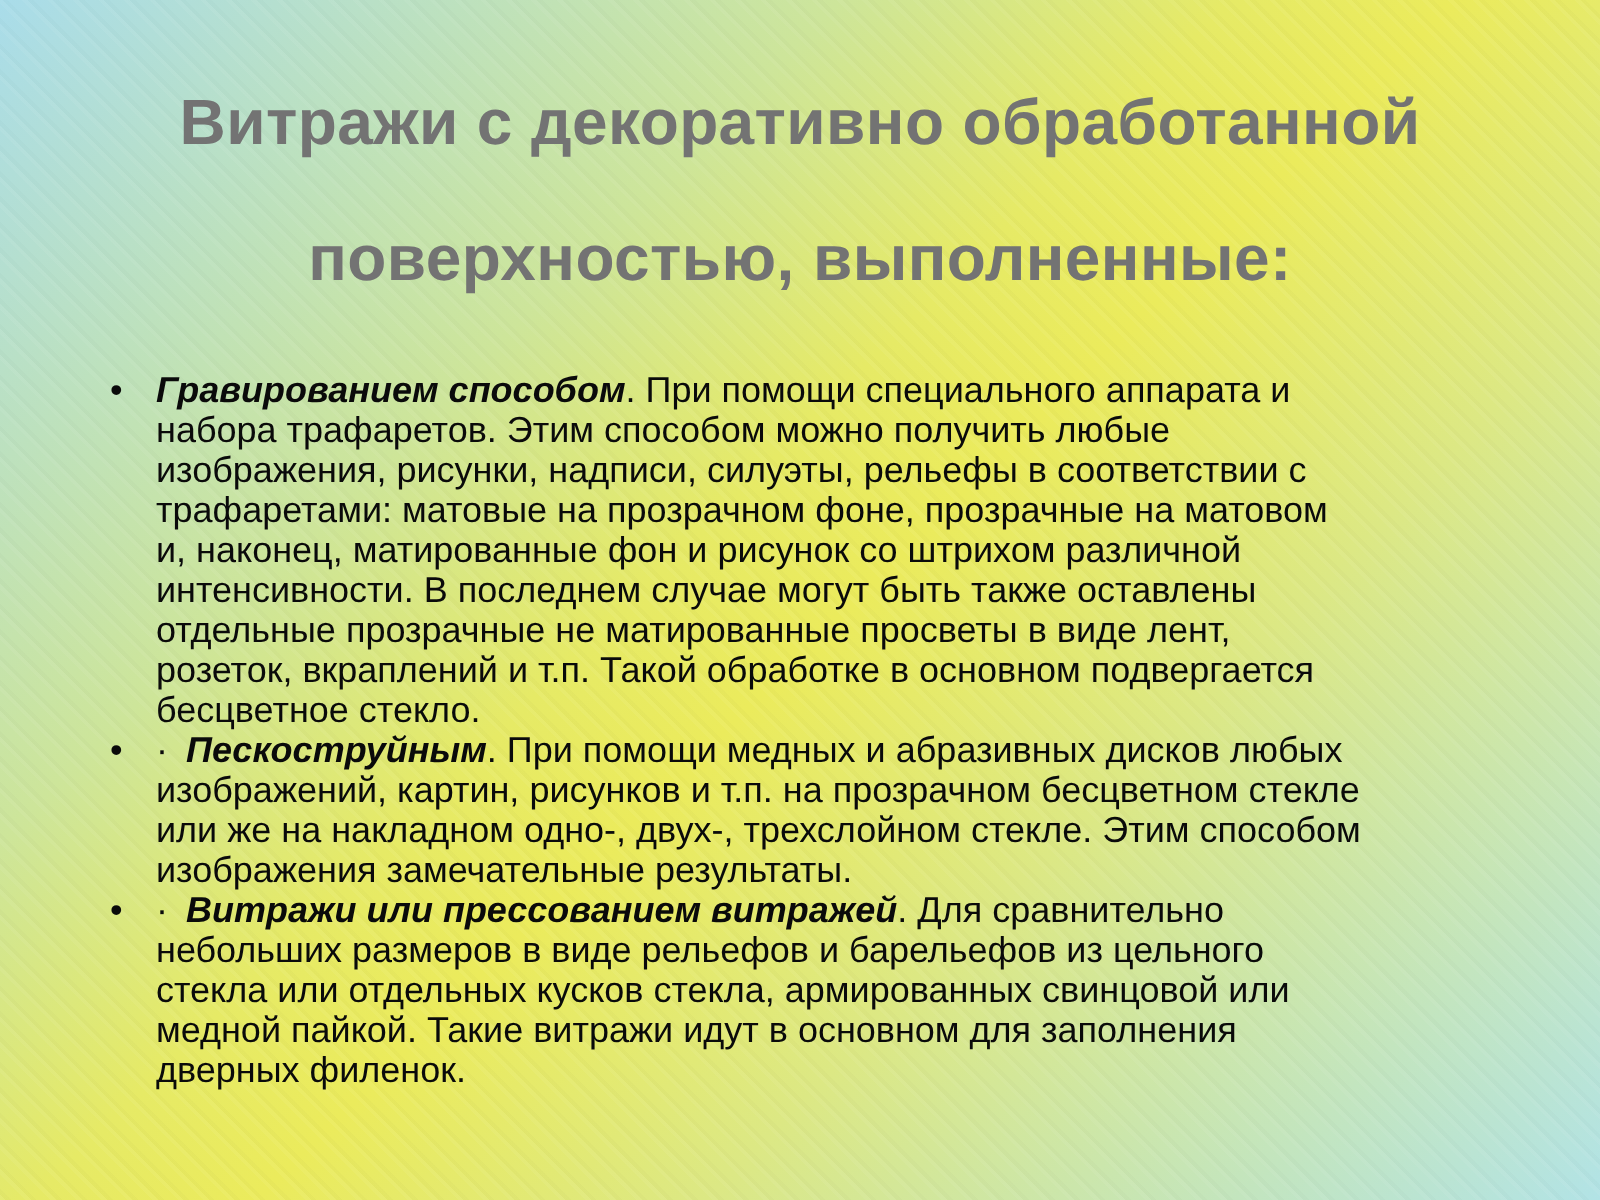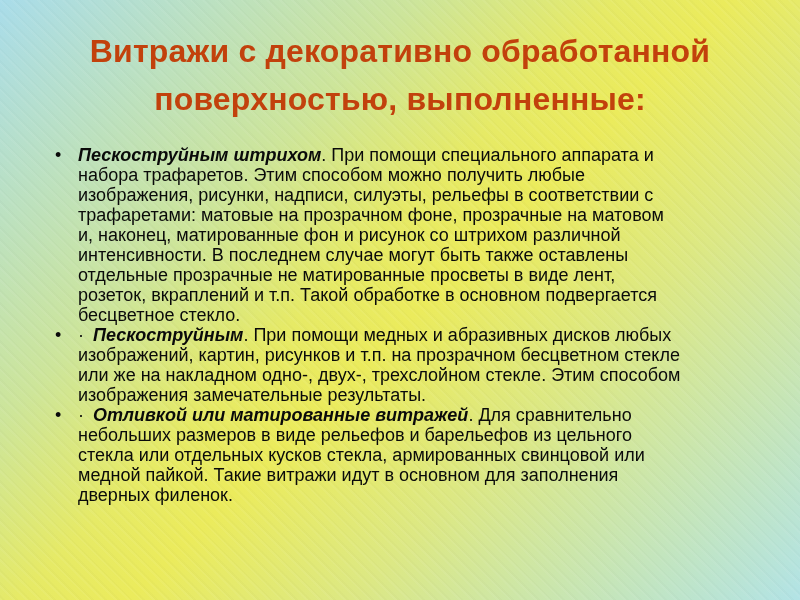--- a/index.html
+++ b/index.html
@@ -34,25 +34,25 @@
   }
   .slide {
     position: relative;
     width: 800px;
     height: 600px;
     z-index: 1;
   }
   .title {
     margin: 27px 28px 0 28px;
     font-size: 32px;
-    line-height: 48px;
+    line-height: 68px;
     font-weight: bold;
     text-align: center;
     white-space: pre-line;
-    color: #c2410c;
+    color: #737373;
     letter-spacing: 0.2px;
   }
   .bullets {
     list-style: none;
     margin: 22px 10px 0 0;
     padding: 0 0 0 55px;
   }
   .bullet {
     display: flex;
     align-items: flex-start;
@@ -84,42 +84,42 @@
 
 <div class="slide">
 
   <h1 class="title">Витражи с декоративно обработанной
 поверхностью, выполненные:</h1>
 
   <ul class="bullets">
 
     <li class="bullet">
       <span class="marker">•</span>
-      <span class="content"><span class="lead">Пескоструйным штрихом</span><span class="rest">. При помощи специального аппарата и
+      <span class="content"><span class="lead">Гравированием способом</span><span class="rest">. При помощи специального аппарата и
 набора трафаретов. Этим способом можно получить любые
 изображения, рисунки, надписи, силуэты, рельефы в соответствии с
 трафаретами: матовые на прозрачном фоне, прозрачные на матовом
 и, наконец, матированные фон и рисунок со штрихом различной
 интенсивности. В последнем случае могут быть также оставлены
 отдельные прозрачные не матированные просветы в виде лент,
 розеток, вкраплений и т.п. Такой обработке в основном подвергается
 бесцветное стекло.</span></span>
     </li>
 
     <li class="bullet">
       <span class="marker">•</span>
       <span class="content"><span class="prefix">·</span><span class="lead">Пескоструйным</span><span class="rest">. При помощи медных и абразивных дисков любых
 изображений, картин, рисунков и т.п. на прозрачном бесцветном стекле
 или же на накладном одно-, двух-, трехслойном стекле. Этим способом
 изображения замечательные результаты.</span></span>
     </li>
 
     <li class="bullet">
       <span class="marker">•</span>
-      <span class="content"><span class="prefix">·</span><span class="lead">Отливкой или матированные витражей</span><span class="rest">. Для сравнительно
+      <span class="content"><span class="prefix">·</span><span class="lead">Витражи или прессованием витражей</span><span class="rest">. Для сравнительно
 небольших размеров в виде рельефов и барельефов из цельного
 стекла или отдельных кусков стекла, армированных свинцовой или
 медной пайкой. Такие витражи идут в основном для заполнения
 дверных филенок.</span></span>
     </li>
 
   </ul>
 
 </div>
 

